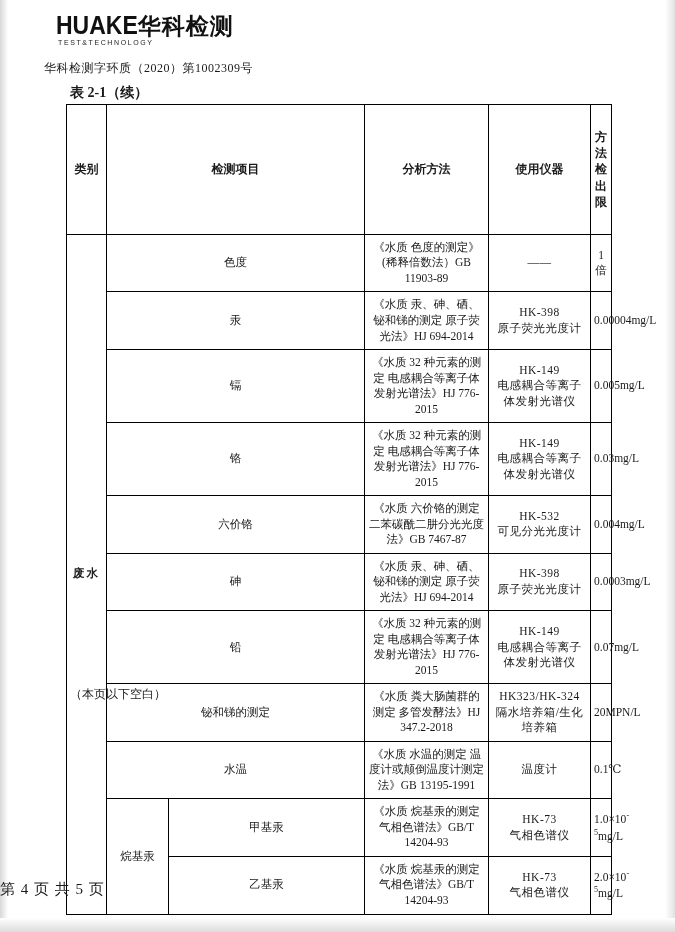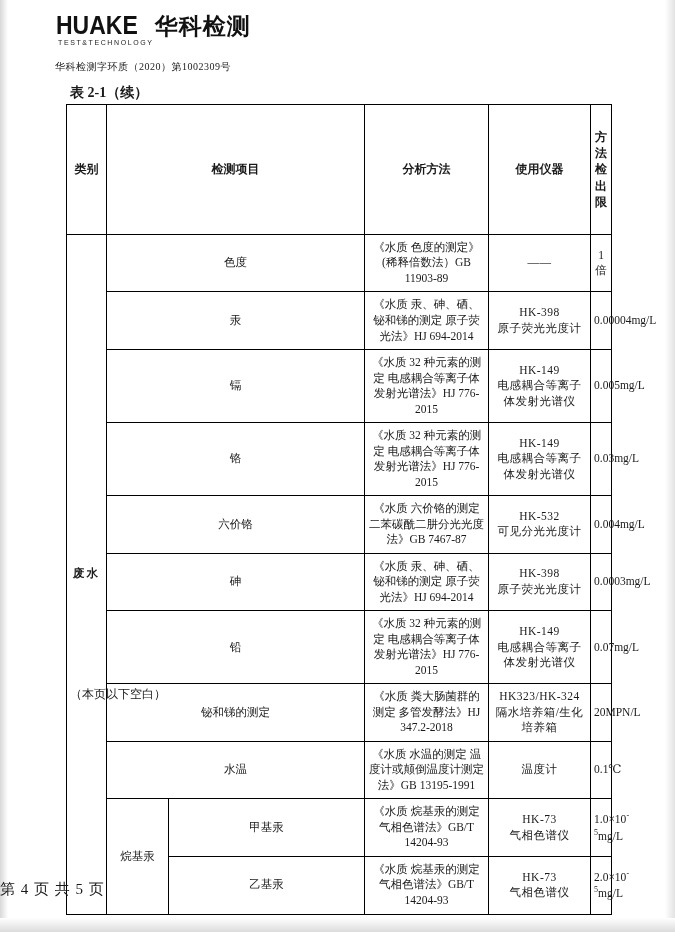--- a/index.html
+++ b/index.html
@@ -26,21 +26,21 @@
   
   .logo-block {
     position: absolute;
     left: 56px;
     top: 8px;
     width: 260px;
   }
   .logo-row {
     display: flex;
     align-items: flex-end;
-    gap: 17px;
+    gap: 0;
     height: 30px;
   }
   .logo-mark {
     font-family: "Liberation Sans", sans-serif;
     font-weight: bold;
     font-size: 23px;
     letter-spacing: 0px;
     color: #111;
     line-height: 1;
     transform: scaleY(1.12);
@@ -68,23 +68,23 @@
     font-weight: bold;
     font-size: 15px;
     color: #111;
     letter-spacing: 0.2px;
     margin-top: 2px;
   }
 
   
   .report-no {
     position: absolute;
-    left: 55px;
+    left: 44px;
     top: 60px;
-    font-size: 10px;
+    font-size: 12px;
     letter-spacing: 0.5px;
   }
 
   
   .table-caption {
     position: absolute;
     left: 70px;
     top: 84px;
     font-size: 14px;
     font-weight: bold;

